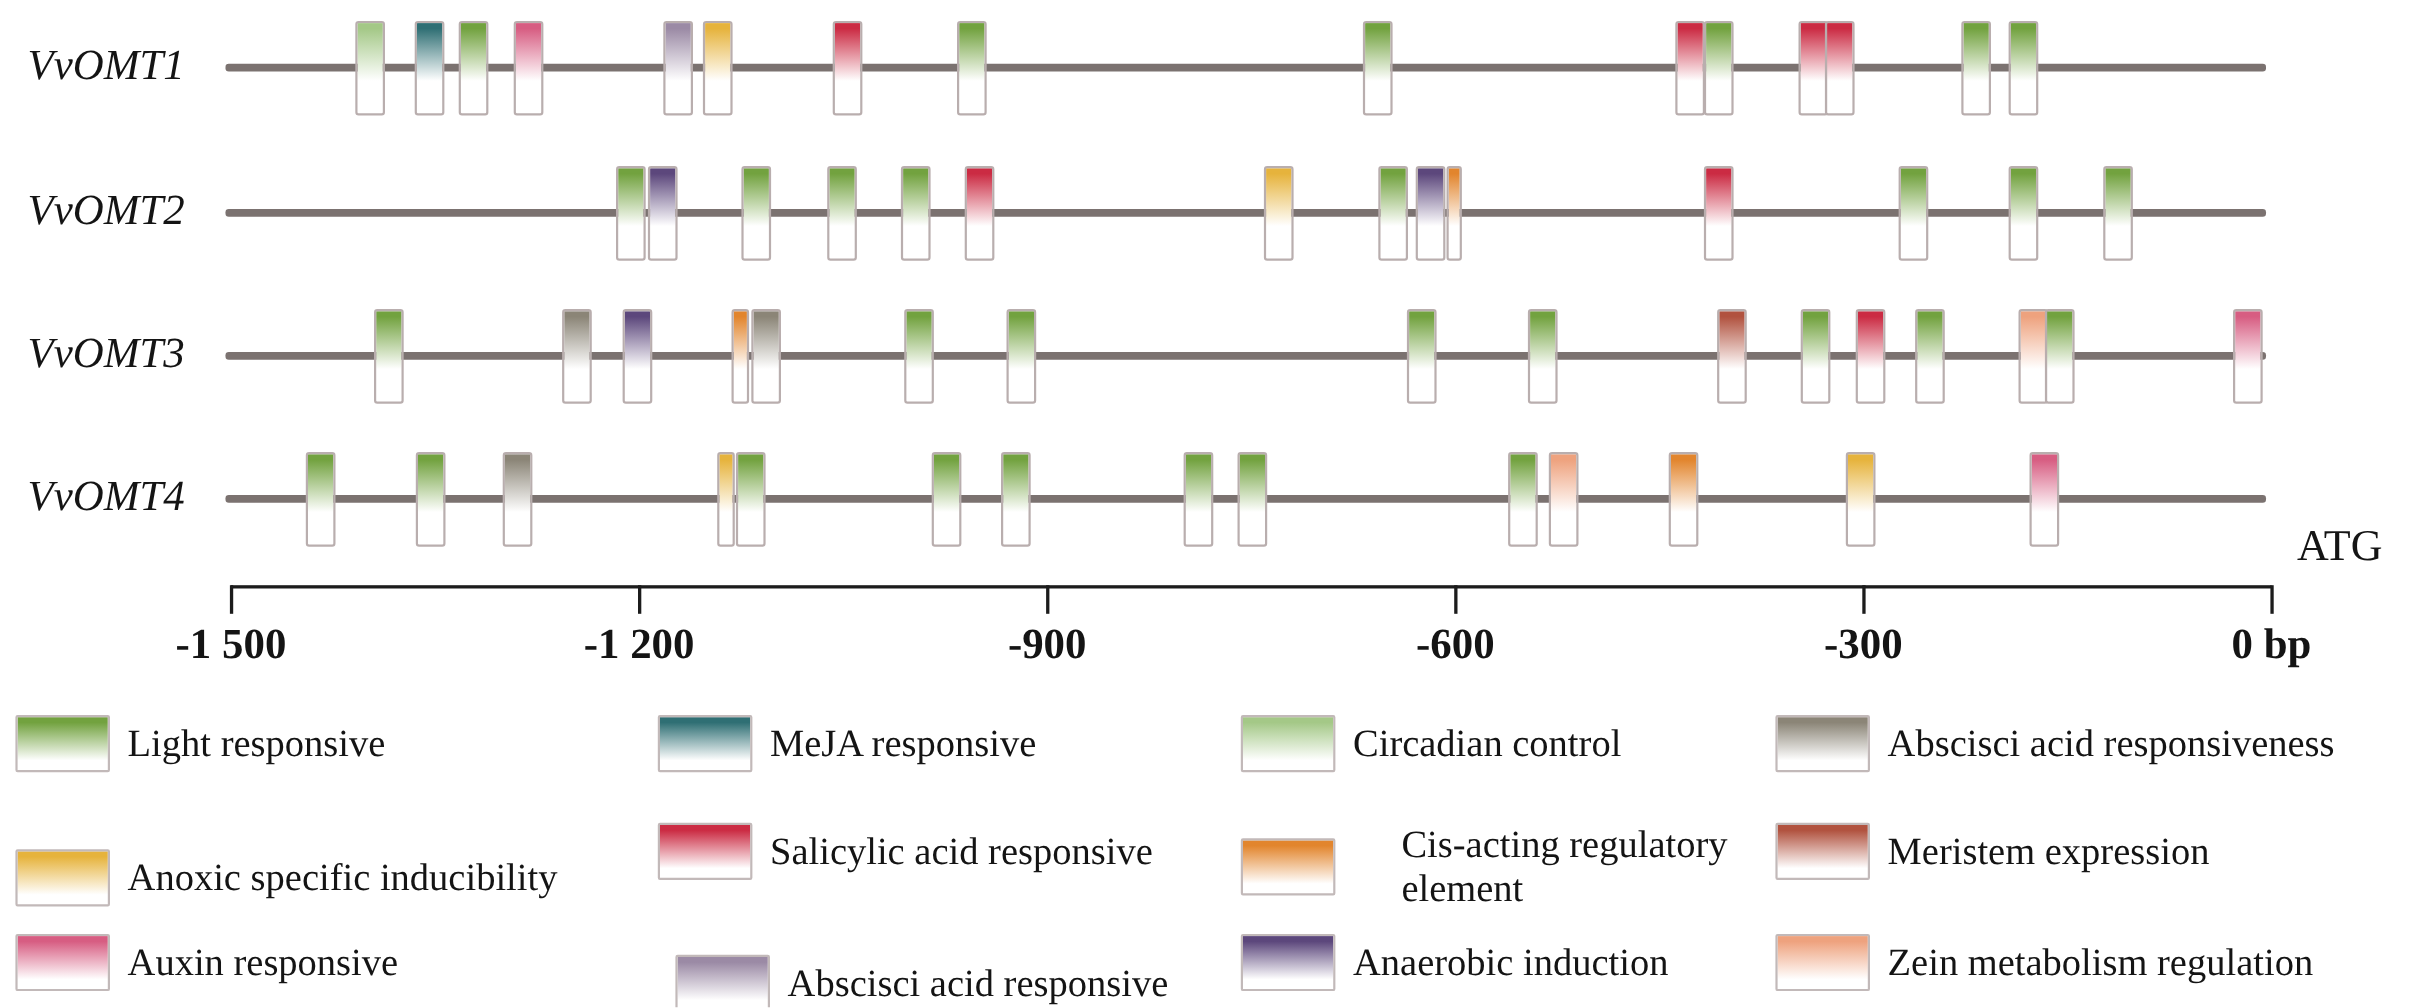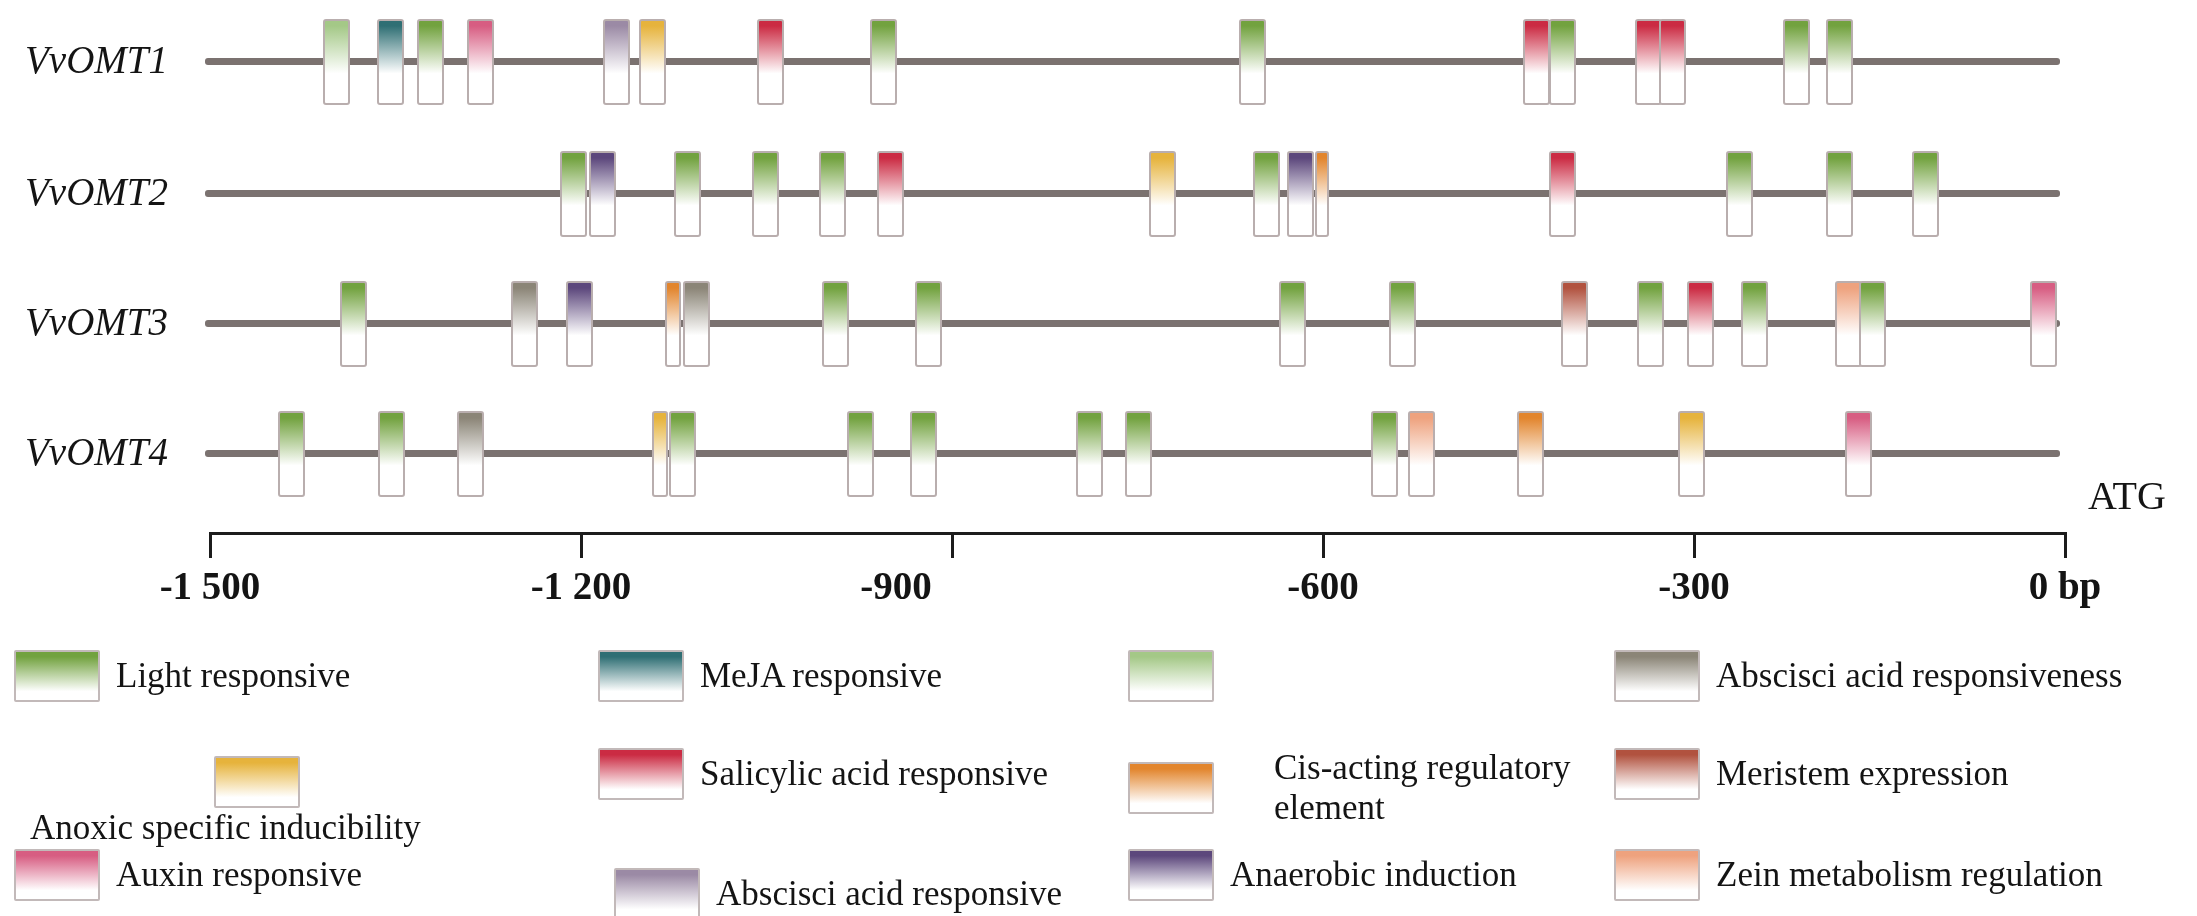--- a/index.html
+++ b/index.html
@@ -100,33 +100,33 @@
     <div class="box" style="--c: #eea27e; left: 1408px; top: 411px; width: 27px; height: 86px;"></div>
     <div class="box" style="--c: #e2852d; left: 1517px; top: 411px; width: 27px; height: 86px;"></div>
     <div class="box" style="--c: #e6b33c; left: 1678px; top: 411px; width: 27px; height: 86px;"></div>
     <div class="box" style="--c: #d75d82; left: 1845px; top: 411px; width: 27px; height: 86px;"></div>
     <div class="axis-line" style="left: 210px; top: 532px; width: 1855px;"></div>
     <div class="tick" style="left: 209px; top: 532px; height: 26px;"></div>
     <div class="tick-label" style="left: 210px; top: 564px;">-1 500</div>
     <div class="tick" style="left: 580px; top: 532px; height: 26px;"></div>
     <div class="tick-label" style="left: 581px; top: 564px;">-1 200</div>
     <div class="tick" style="left: 951px; top: 532px; height: 26px;"></div>
-    <div class="tick-label" style="left: 896px; top: 564px;">-900</div>
+    <div class="tick-label" style="left: 952px; top: 564px;">-900</div>
     <div class="tick" style="left: 1322px; top: 532px; height: 26px;"></div>
     <div class="tick-label" style="left: 1323px; top: 564px;">-600</div>
     <div class="tick" style="left: 1693px; top: 532px; height: 26px;"></div>
     <div class="tick-label" style="left: 1694px; top: 564px;">-300</div>
     <div class="tick" style="left: 2064px; top: 532px; height: 26px;"></div>
     <div class="tick-label" style="left: 2065px; top: 564px;">0 bp</div>
     <div class="atg" style="left: 2057px; top: 474px;">ATG</div>
     <div class="legend-item" style="left: 14px; top: 650px;">
       <div class="swatch" style="--c: #72a23f;"></div>
       <div class="legend-text" style="width: 470px;">Light responsive</div>
     </div>
-    <div class="legend-item" style="left: 14px; top: 756px; flex-direction: column;">
+    <div class="legend-item" style="left: 14px; top: 772px;">
       <div class="swatch" style="--c: #e6b33c;"></div>
       <div class="legend-text" style="width: 470px;">Anoxic specific inducibility</div>
     </div>
     <div class="legend-item" style="left: 14px; top: 849px;">
       <div class="swatch" style="--c: #d75d82;"></div>
       <div class="legend-text" style="width: 470px;">Auxin responsive</div>
     </div>
     <div class="legend-item" style="left: 598px; top: 650px;">
       <div class="swatch" style="--c: #2f6f74;"></div>
       <div class="legend-text" style="width: 430px;">MeJA responsive</div>
@@ -134,20 +134,21 @@
     <div class="legend-item" style="left: 598px; top: 748px; justify-content: center;">
       <div class="swatch" style="--c: #cb2b43;"></div>
       <div class="legend-text" style="width: 430px;">Salicylic acid responsive</div>
     </div>
     <div class="legend-item" style="left: 598px; top: 868px; padding-left: 16px;">
       <div class="swatch" style="--c: #9b8aa5;"></div>
       <div class="legend-text" style="width: 430px;">Abscisci acid responsive</div>
     </div>
     <div class="legend-item" style="left: 1128px; top: 650px;">
       <div class="swatch" style="--c: #a4c887;"></div>
+      <div class="legend-text" style="width: 330px;">Circadian control</div>
     </div>
     <div class="legend-item" style="left: 1128px; top: 748px; gap: 44px;">
       <div class="swatch" style="--c: #e2852d;"></div>
       <div class="legend-text" style="width: 330px;">Cis-acting regulatory element</div>
     </div>
     <div class="legend-item" style="left: 1128px; top: 849px;">
       <div class="swatch" style="--c: #5c477c;"></div>
       <div class="legend-text" style="width: 330px;">Anaerobic induction</div>
     </div>
     <div class="legend-item" style="left: 1614px; top: 650px;">

